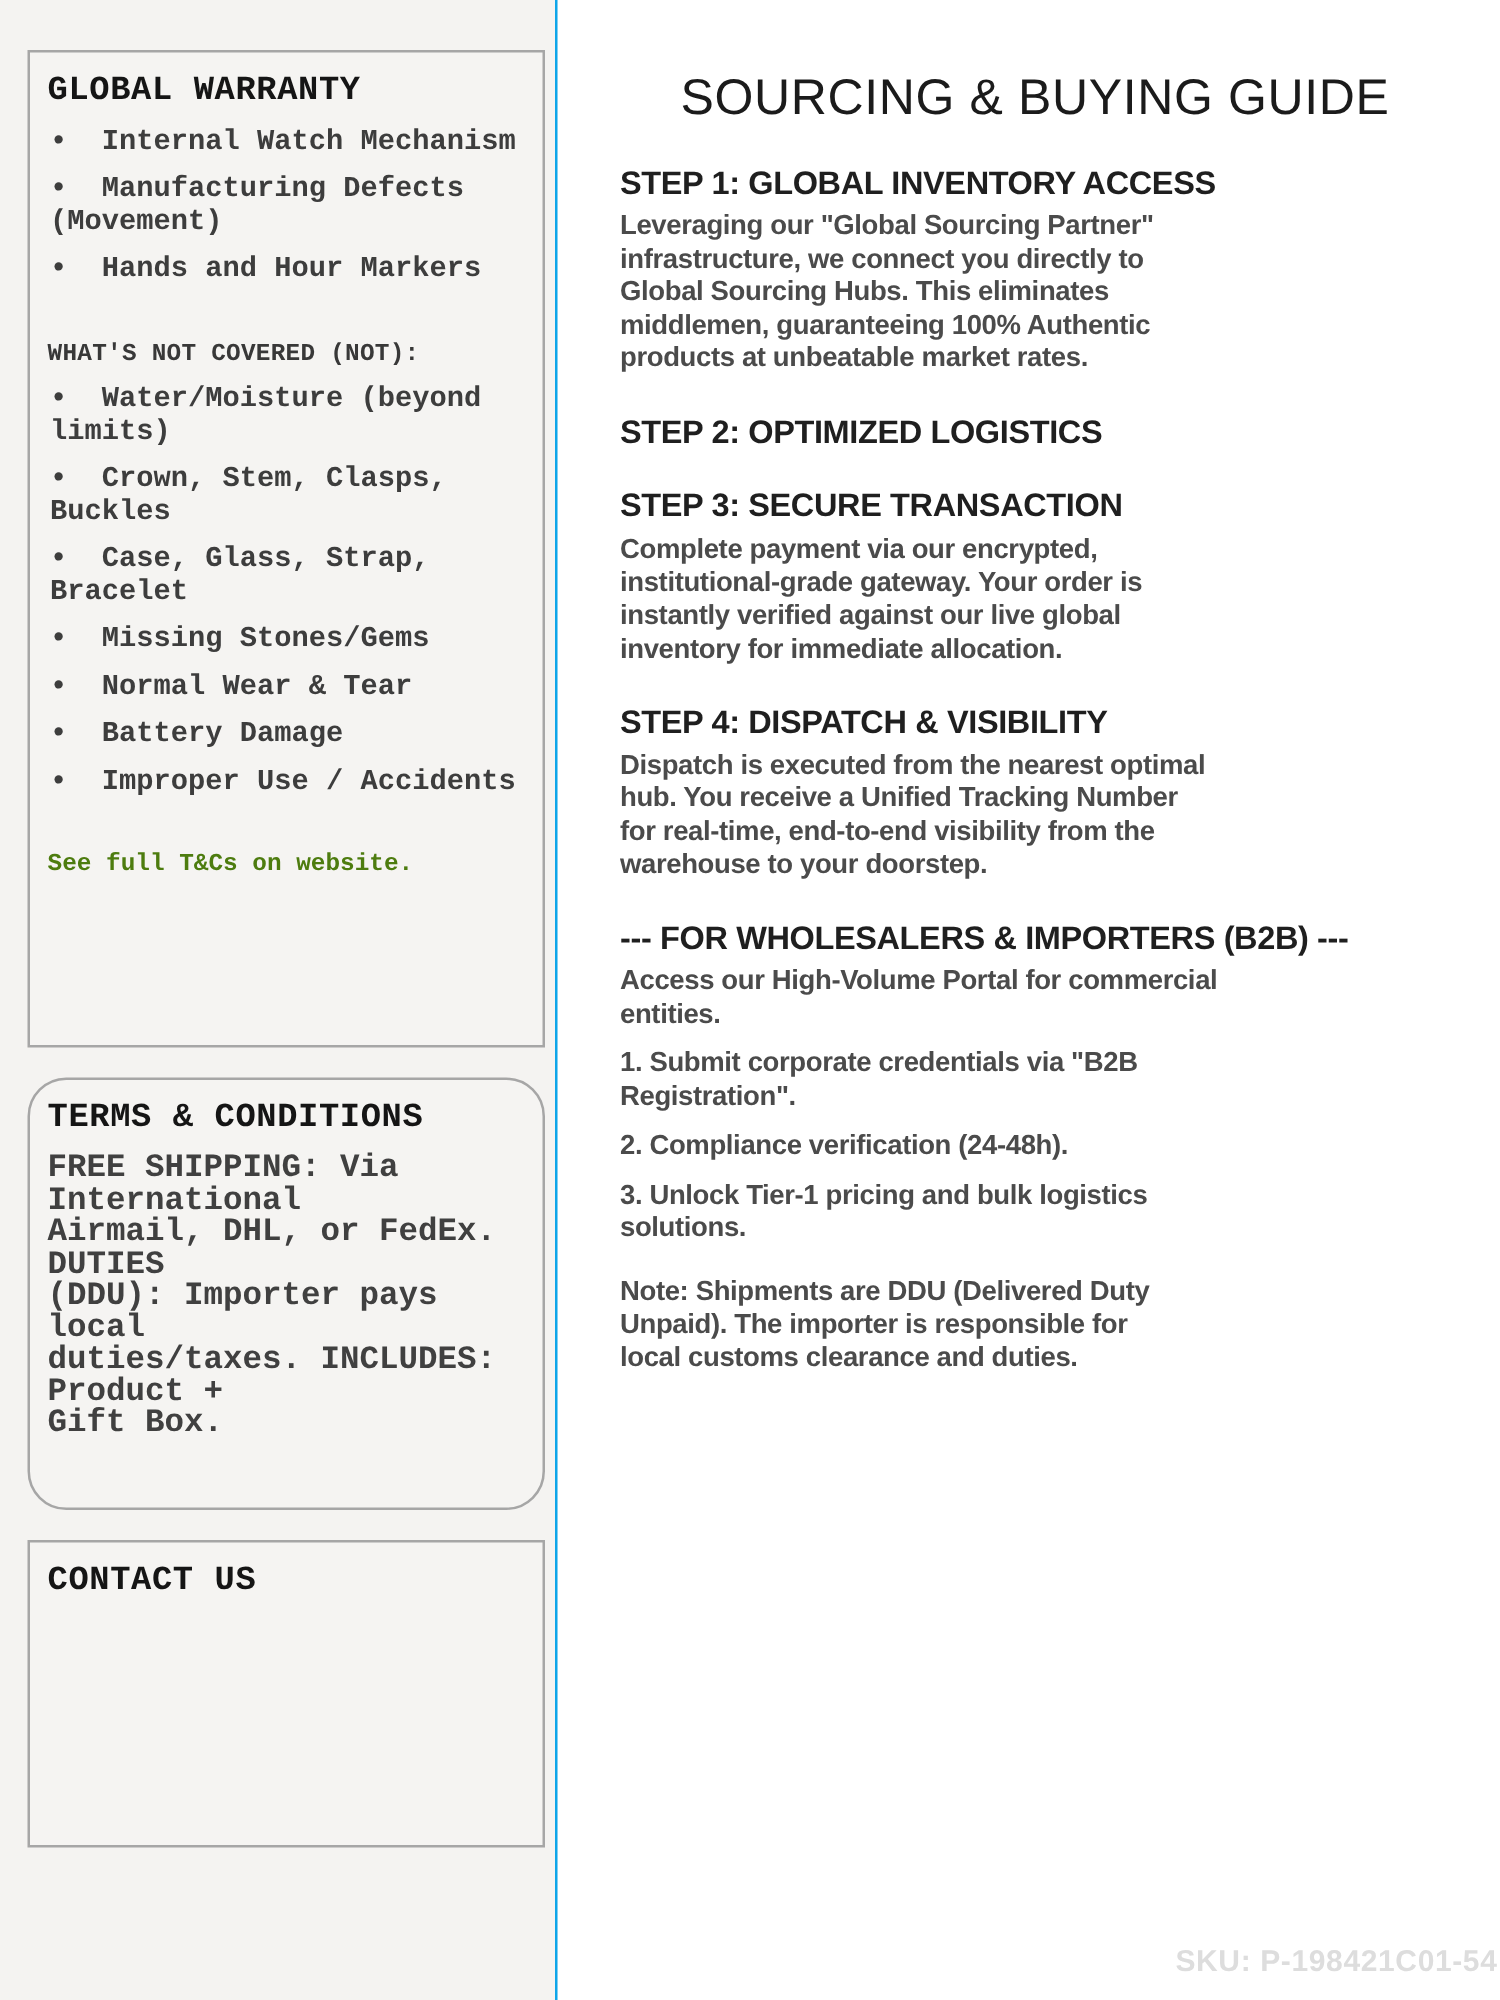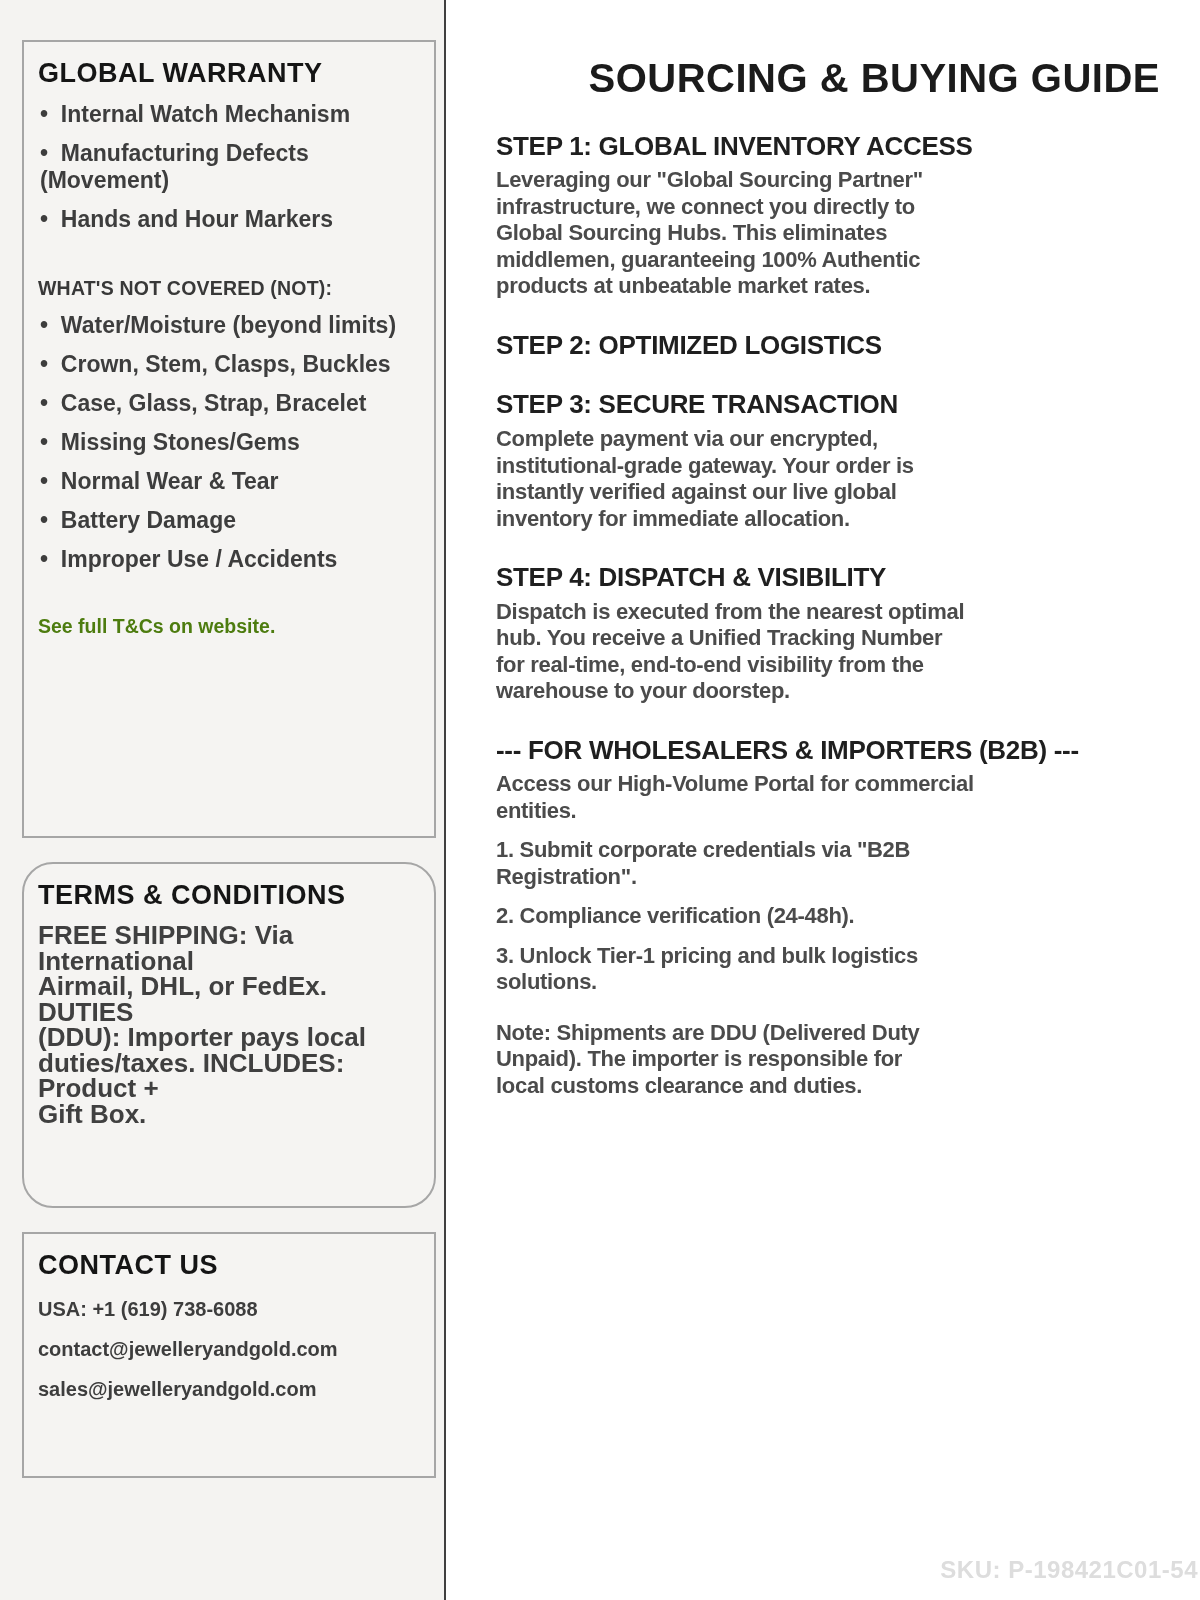--- a/index.html
+++ b/index.html
@@ -10,21 +10,22 @@
     position:relative;
     overflow:hidden;
     -webkit-font-smoothing:antialiased;
   }
 
   
   .sidebar {
     position:absolute; left:0; top:0;
     width:446px; height:1600px;
     background:#f4f3f1;
-    border-right:2px solid #404040;
+    border-right:2px solid #0ea5e9;
+    font-family:Liberation Mono, monospace;
   }
   .panel {
     margin-left:22px;
     width:414px;
     background:#f5f4f2;
     border:2px solid #a6a6a6;
     padding:16px 14px;
   }
   .panel-warranty { margin-top:40px; height:798px; }
   .panel-terms    { margin-top:24px; height:346px;border-radius:31px; }
@@ -60,22 +61,22 @@
     margin:17px 0;
   }
 
   
   .main {
     position:absolute; left:448px; top:0;
     width:752px; height:1600px;
     padding:56px 40px 0 48px;
   }
   .doc-title {
-    text-align:right;
-    font-size:40px; font-weight:700; color:#1b1b1b;
+    text-align:center;
+    font-size:40px; font-weight:400; color:#1b1b1b;
     letter-spacing:.5px; line-height:1.12;
   }
   .step { margin-top:31px; }
   .step-heading, .b2b-heading {
     font-size:26px; font-weight:700; color:#1f1f1f;
     letter-spacing:-0.3px; line-height:1.1;
   }
   .para {
     margin-top:7px;
     font-size:22px; font-weight:700; color:#4b4b4b;
@@ -123,26 +124,20 @@
     <h2>TERMS &amp; CONDITIONS</h2>
     <p class="terms-body">FREE SHIPPING: Via International
 Airmail, DHL, or FedEx.  DUTIES
 (DDU): Importer pays local
 duties/taxes.  INCLUDES: Product +
 Gift Box.</p>
   </section>
 
   <section class="panel panel-contact">
     <h2>CONTACT US</h2>
-    <ul class="contact-list">
-
-    <li>USA: +1 (619) 738-6088</li>
-        <li>contact@jewelleryandgold.com</li>
-        <li>sales@jewelleryandgold.com</li>
-      </ul>
   </section>
 
 </aside>
 
 <main class="main">
 
   <h1 class="doc-title">SOURCING &amp; BUYING GUIDE</h1>
 
   <div class="steps">
 

